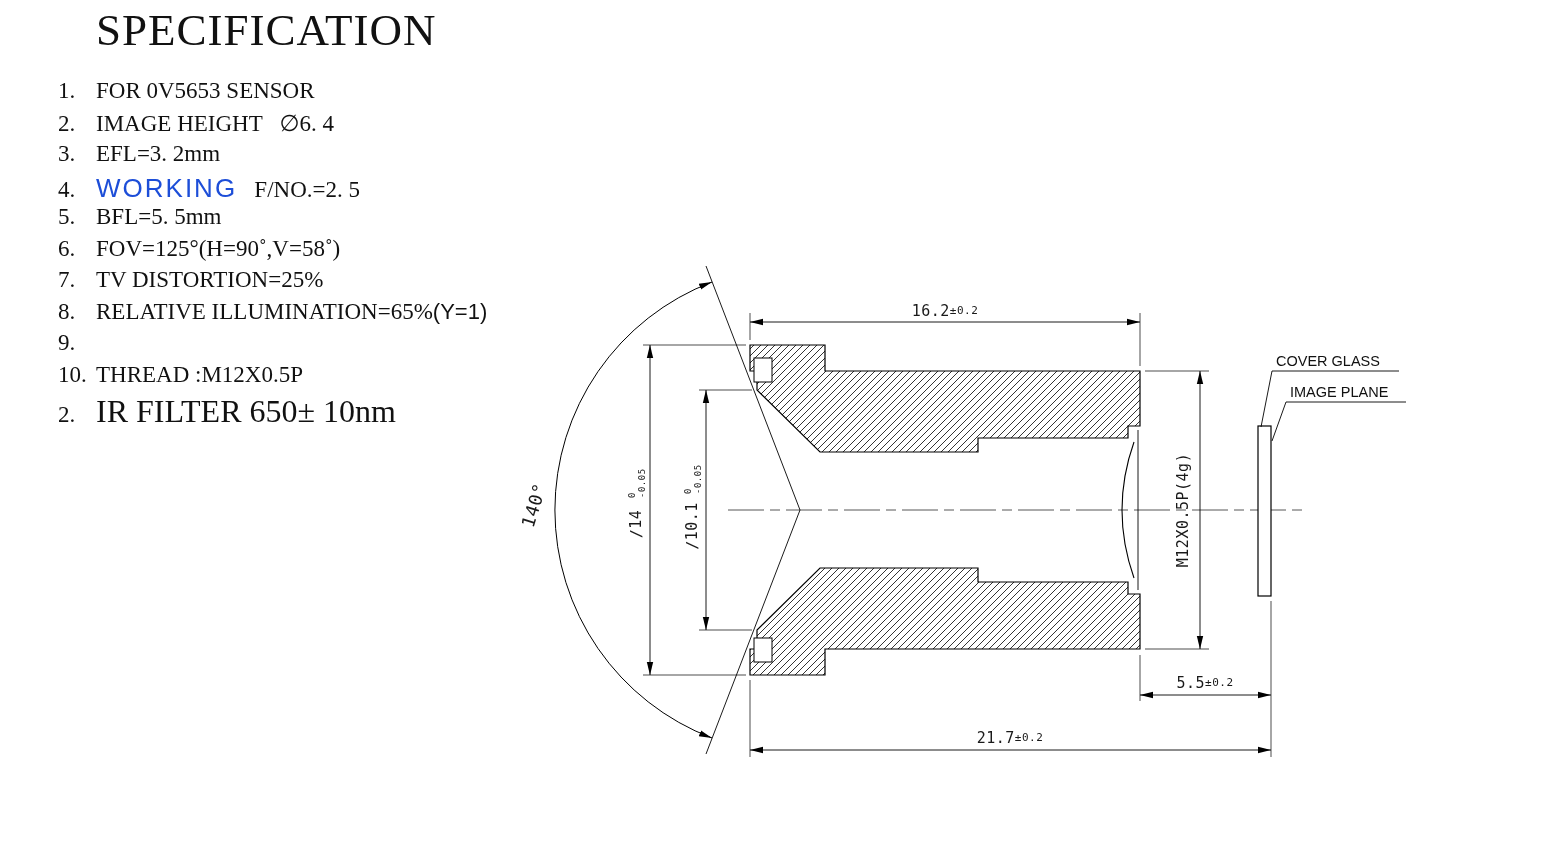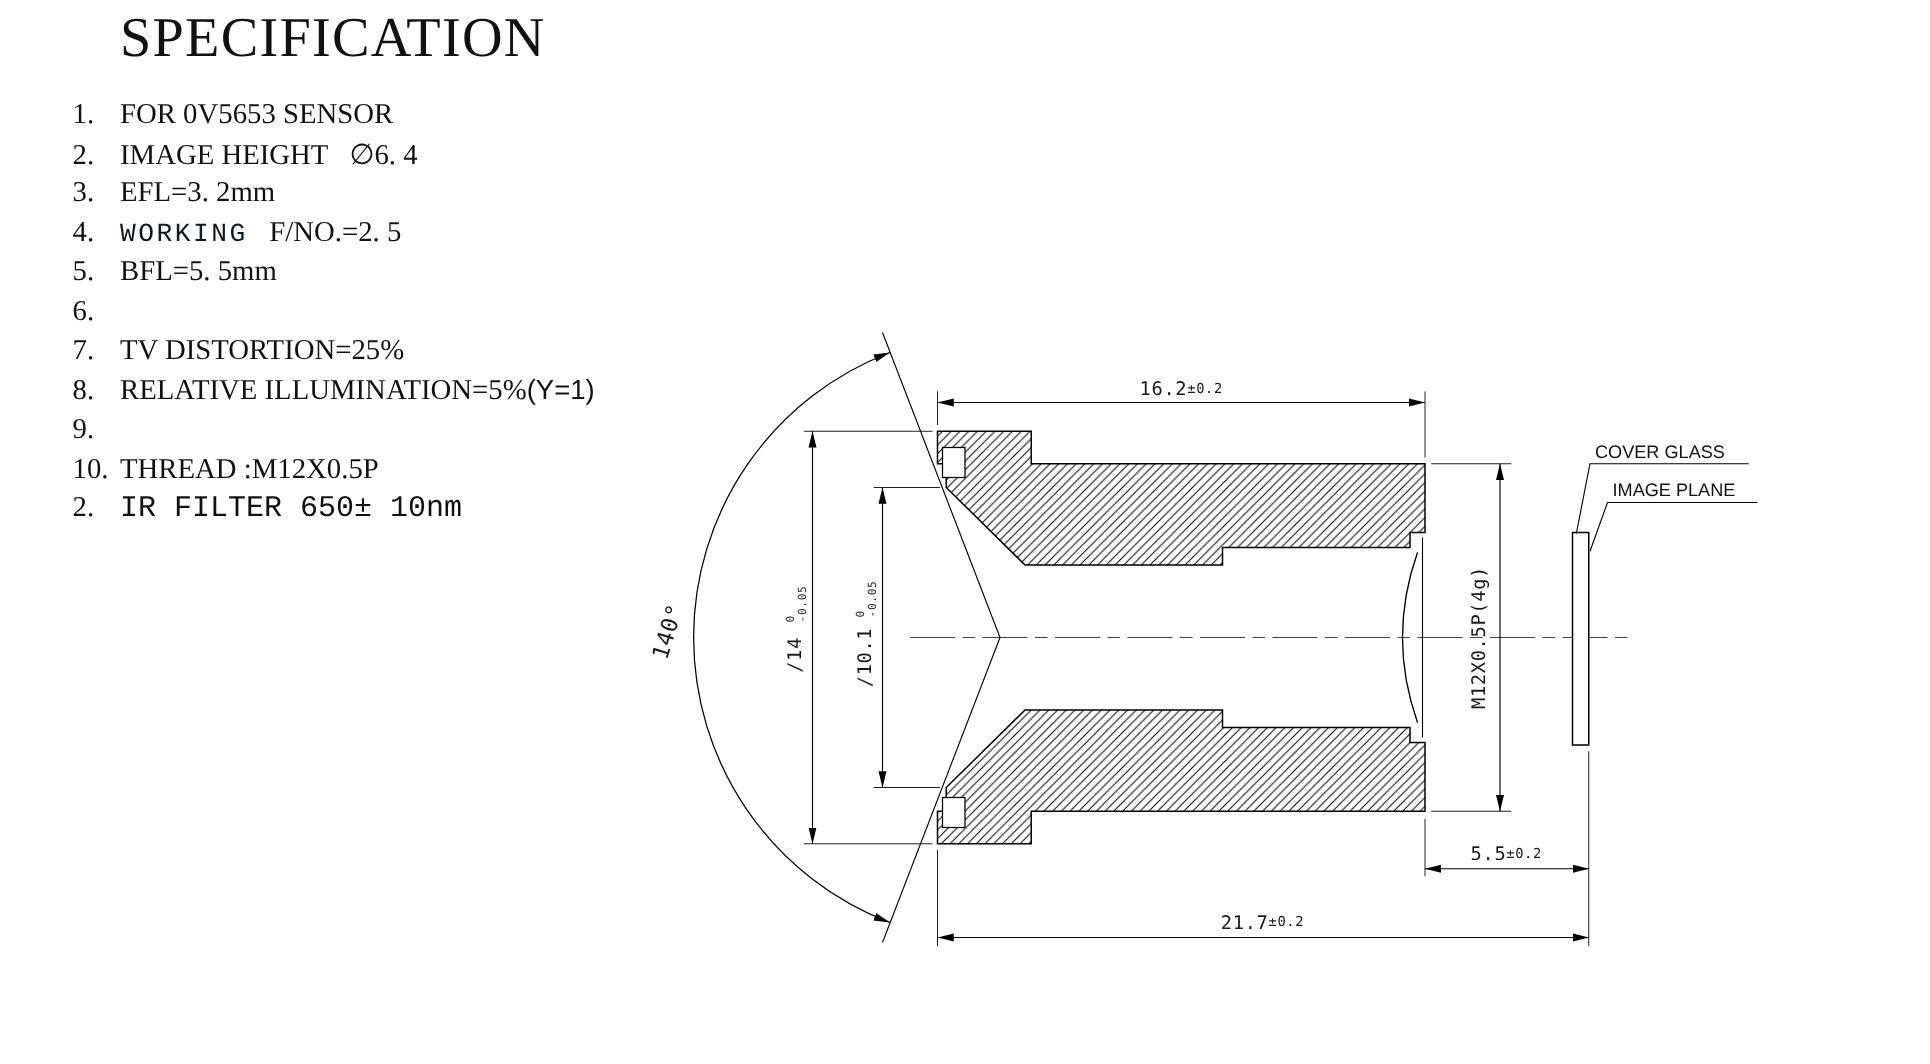--- a/index.html
+++ b/index.html
@@ -7,22 +7,22 @@
         font-family:"Liberation Serif",serif;color:#111;border-radius:31px;}
   #title{position:absolute;left:96px;top:4px;font-size:45px;letter-spacing:1px;
          font-family:"Liberation Serif",serif;color:#111;white-space:pre;}
   #speclist{position:absolute;left:58px;top:78px;}
   .spec-row{display:flex;align-items:baseline;height:31.5px;font-size:23px;}
   .spec-num{width:34px;text-align:left;flex:0 0 34px;}
   .spec-parts{margin-left:4px;white-space:pre;}
   .spec-parts span{white-space:pre;}
   .serif{font-family:"Liberation Serif",serif;}
   .sansbold{font-family:"Liberation Sans",sans-serif;font-weight:normal;font-size:22px;}
-  .outline{font-family:Liberation Mono, monospace;color:#0f172a;letter-spacing:2px;font-size:21px;}
-  .big-sans{font-family:Liberation Mono, monospace;font-size:24px;}
+  .outline{font-family:Liberation Sans, sans-serif;color:#1d4ed8;letter-spacing:2px;font-size:26px;}
+  .big-sans{font-family:Liberation Serif, serif;font-size:32px;}
   svg text{user-select:none;}
   .dimtxt{font-family:"DejaVu Sans Mono",monospace;fill:#1a1a1a;letter-spacing:0.5px;}
   .lbltxt{font-family:"Liberation Sans",sans-serif;fill:#111;}
 </style>
 </head>
 <body>
 
 <div id="page">
 
   <div id="title">SPECIFICATION</div>
@@ -43,28 +43,29 @@
       <div class="spec-row">
         <span class="spec-num serif">4.</span>
         <span class="spec-parts"><span class="outline">WORKING</span><span class="serif">   F/NO.=2. 5</span></span>
       </div>
       <div class="spec-row">
         <span class="spec-num serif">5.</span>
         <span class="spec-parts"><span class="serif">BFL=5. 5mm</span></span>
       </div>
       <div class="spec-row">
         <span class="spec-num serif">6.</span>
+        <span class="spec-parts"><span class="serif">FOV=125°(H=90˚,V=58˚)</span></span>
       </div>
       <div class="spec-row">
         <span class="spec-num serif">7.</span>
         <span class="spec-parts"><span class="serif">TV DISTORTION=25%</span></span>
       </div>
       <div class="spec-row">
         <span class="spec-num serif">8.</span>
-        <span class="spec-parts"><span class="serif">RELATIVE ILLUMINATION=5%</span><span class="sansbold">(Y=1)</span></span>
+        <span class="spec-parts"><span class="serif">RELATIVE ILLUMINATION=65%</span><span class="sansbold">(Y=1)</span></span>
       </div>
       <div class="spec-row">
         <span class="spec-num serif">9.</span>
       </div>
       <div class="spec-row">
         <span class="spec-num serif">10.</span>
         <span class="spec-parts"><span class="serif">THREAD :M12X0.5P</span></span>
       </div>
       <div class="spec-row">
         <span class="spec-num serif">2.</span>

